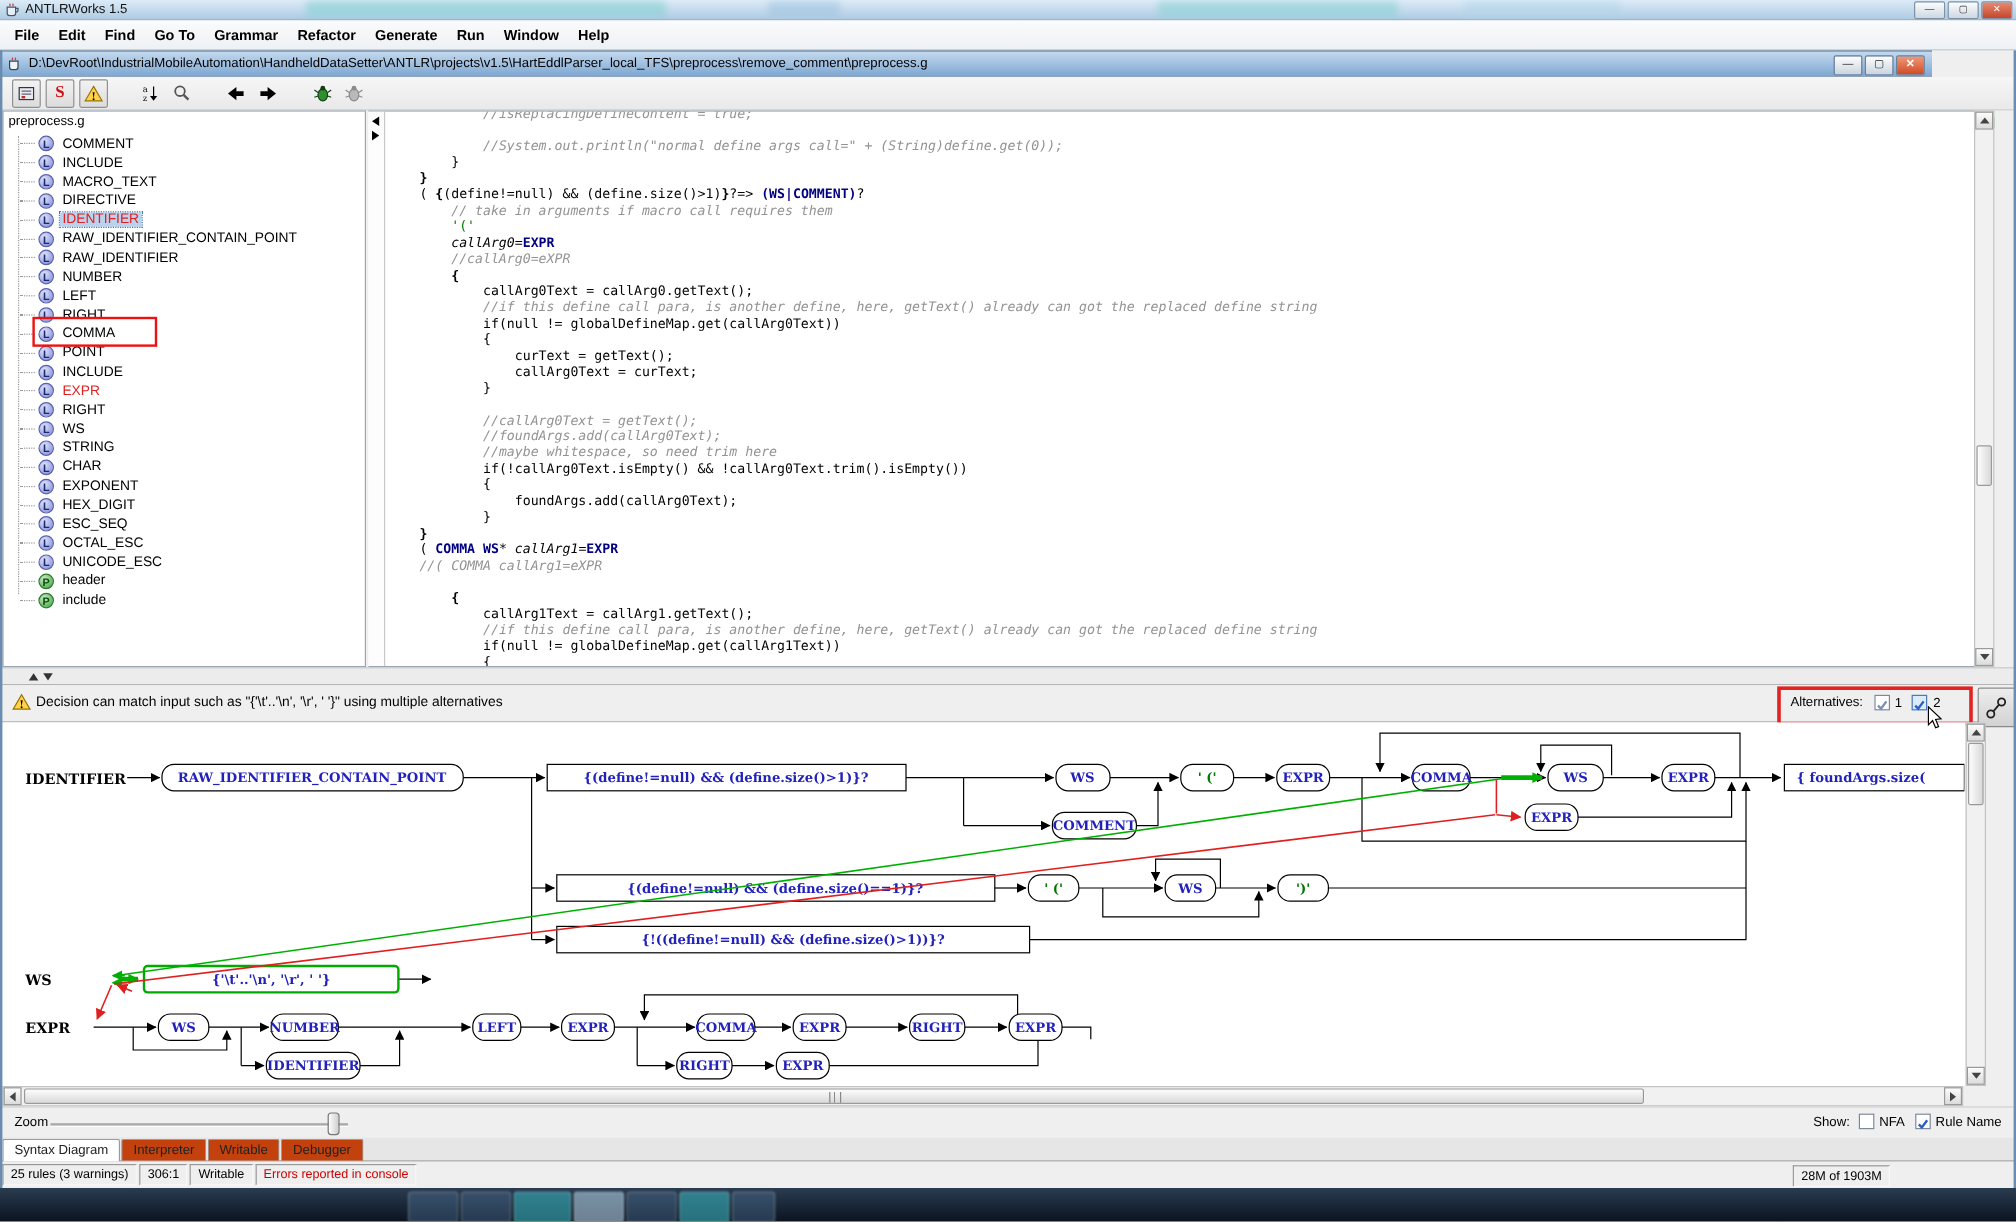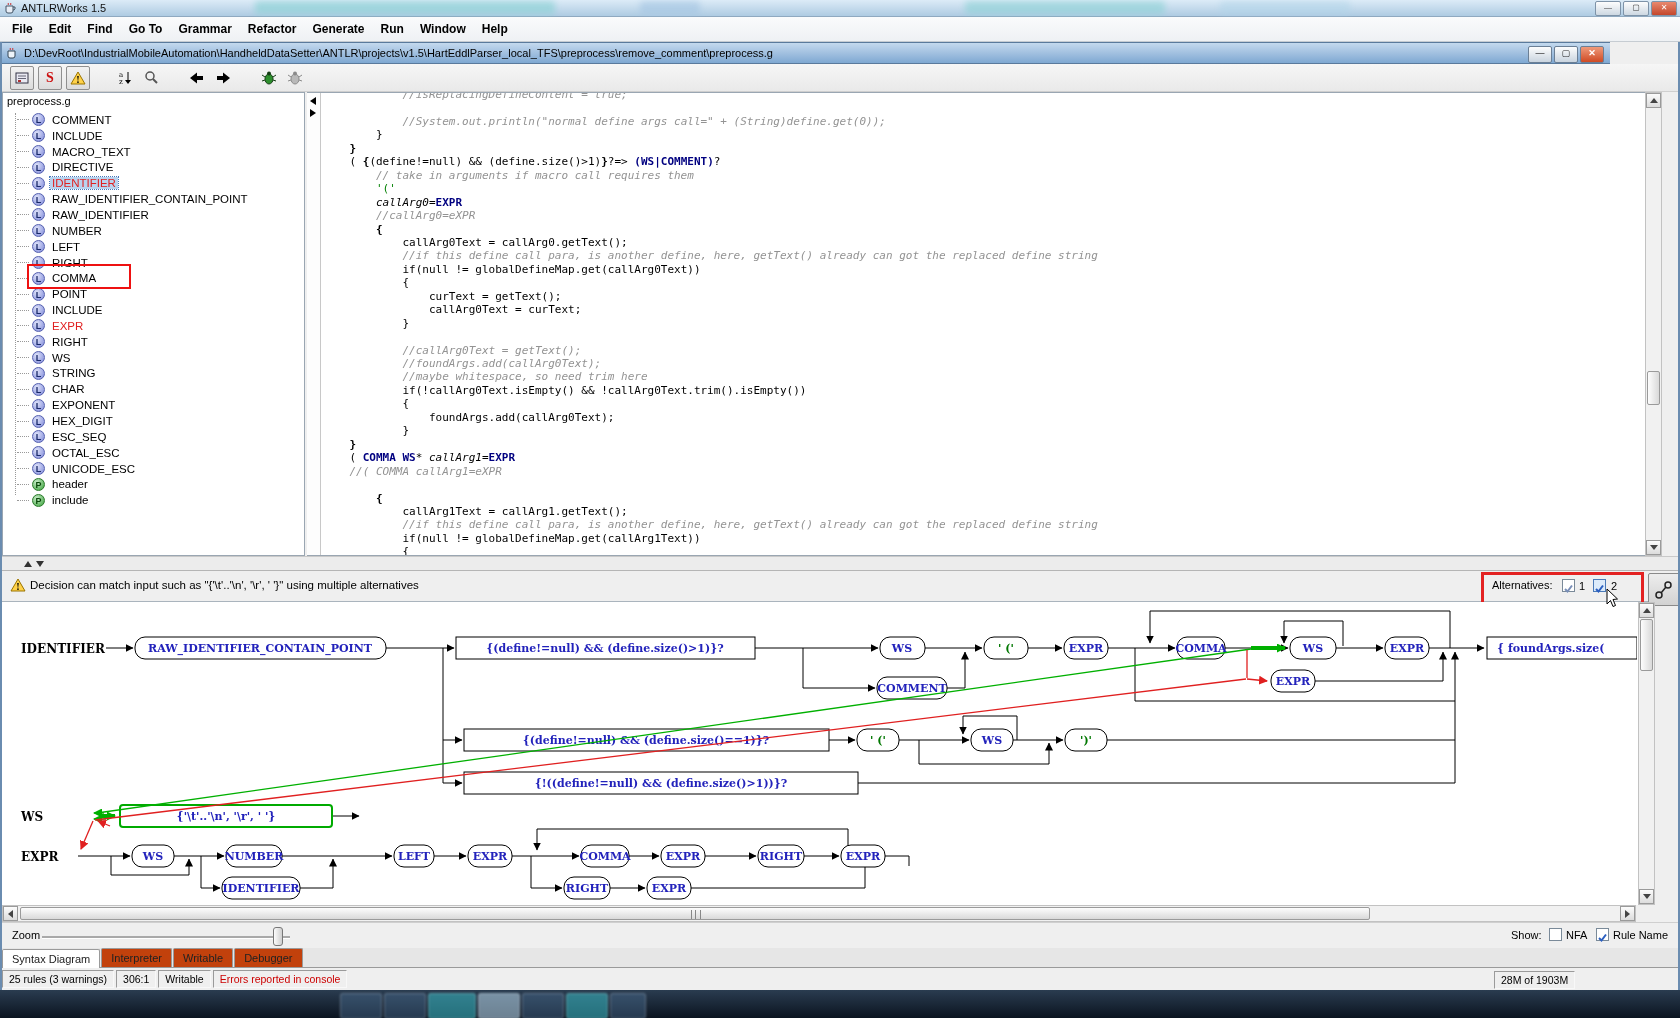--- a/index.html
+++ b/index.html
@@ -96,21 +96,21 @@
   .w{stroke:#000;stroke-width:1;fill:none;}
   .gp{stroke:#00b000;fill:none;}
   .rp{stroke:#e02020;fill:none;}
   
   #zoomrow{left:0;top:922px;width:1680px;height:26px;background:#efefef;border-top:1px solid #cfcfcf;box-sizing:border-box;}
   #zoom-label{position:absolute;left:12px;top:6px;font-size:11px;}
   #zoom-track{position:absolute;left:42px;top:13px;width:248px;height:2px;background:#a9a9a9;box-shadow:0 1px 0 #fff;}
   #zoom-thumb{position:absolute;left:273px;top:4px;width:8px;height:17px;border:1px solid #777;border-radius:3px;background:linear-gradient(90deg,#fcfcfc,#cfcfcf);}
   #show-label{position:absolute;left:1511px;top:6px;font-size:11px;}
   
-  #tabsrow{left:0;top:948px;width:1680px;height:20px;background:#e6e6e6;border-bottom:1px solid #9a9a9a;box-sizing:border-box;display:flex;padding-left:2px;}
+  #tabsrow{left:0;top:948px;width:1680px;height:20px;background:#e6e6e6;border-bottom:1px solid #9a9a9a;box-sizing:border-box;display:flex;align-items:flex-end;padding-left:2px;}
   .tab{font-size:11px;padding:3px 9px 2px 9px;border:1px solid #9a9a9a;border-bottom:none;background:#c2410c;color:#222;margin-right:1px;border-radius:2px 2px 0 0;}
   .tab.sel{background:#fff;position:relative;top:1px;padding-bottom:3px;}
   
   #statusbar{left:0;top:968px;width:1680px;height:22px;background:#efefef;display:flex;align-items:center;padding-left:2px;box-sizing:border-box;}
   .scell{height:16px;line-height:16px;font-size:10.5px;padding:0 6px;margin-right:2px;
          border:1px solid;border-color:#9a9a9a #f8f8f8 #f8f8f8 #9a9a9a;color:#000;white-space:nowrap;}
   .scell.err{color:#cc0000;}
   #mem-cell{position:absolute;left:1494px;top:3px;}
   
   #taskbar{left:0;top:990px;width:1680px;height:28px;background:linear-gradient(#2a3c50,#0b1420);}

